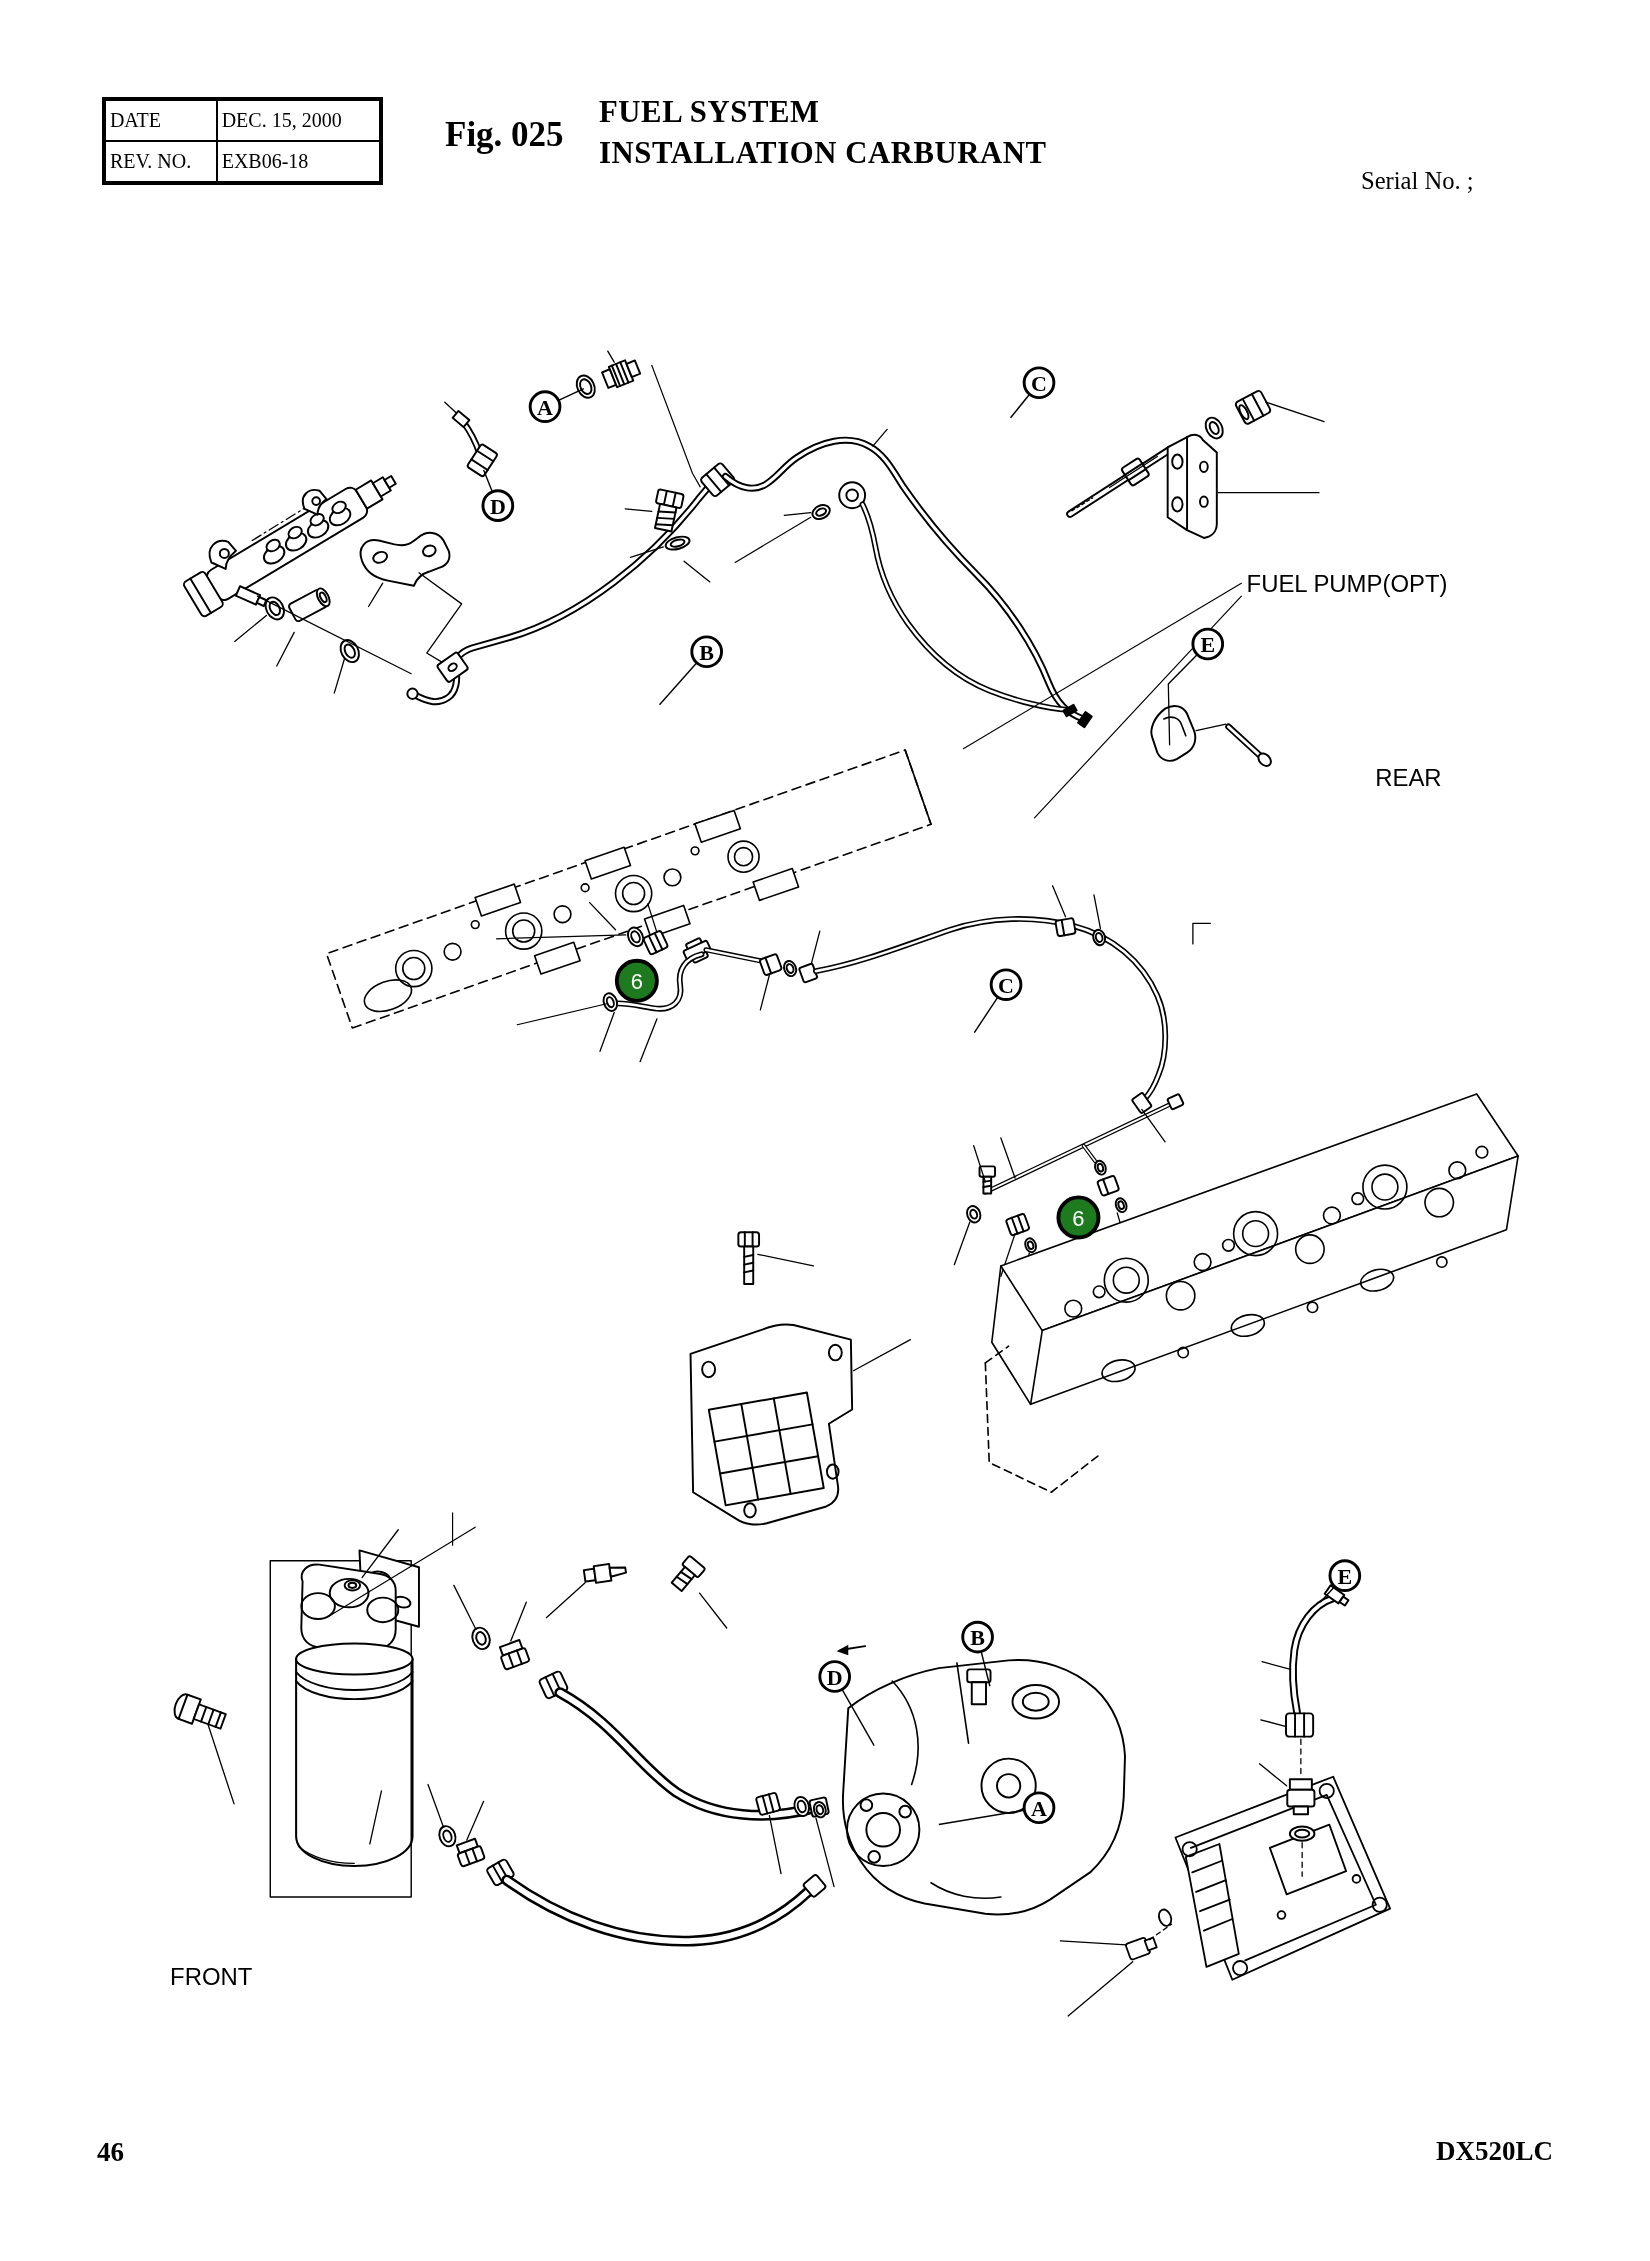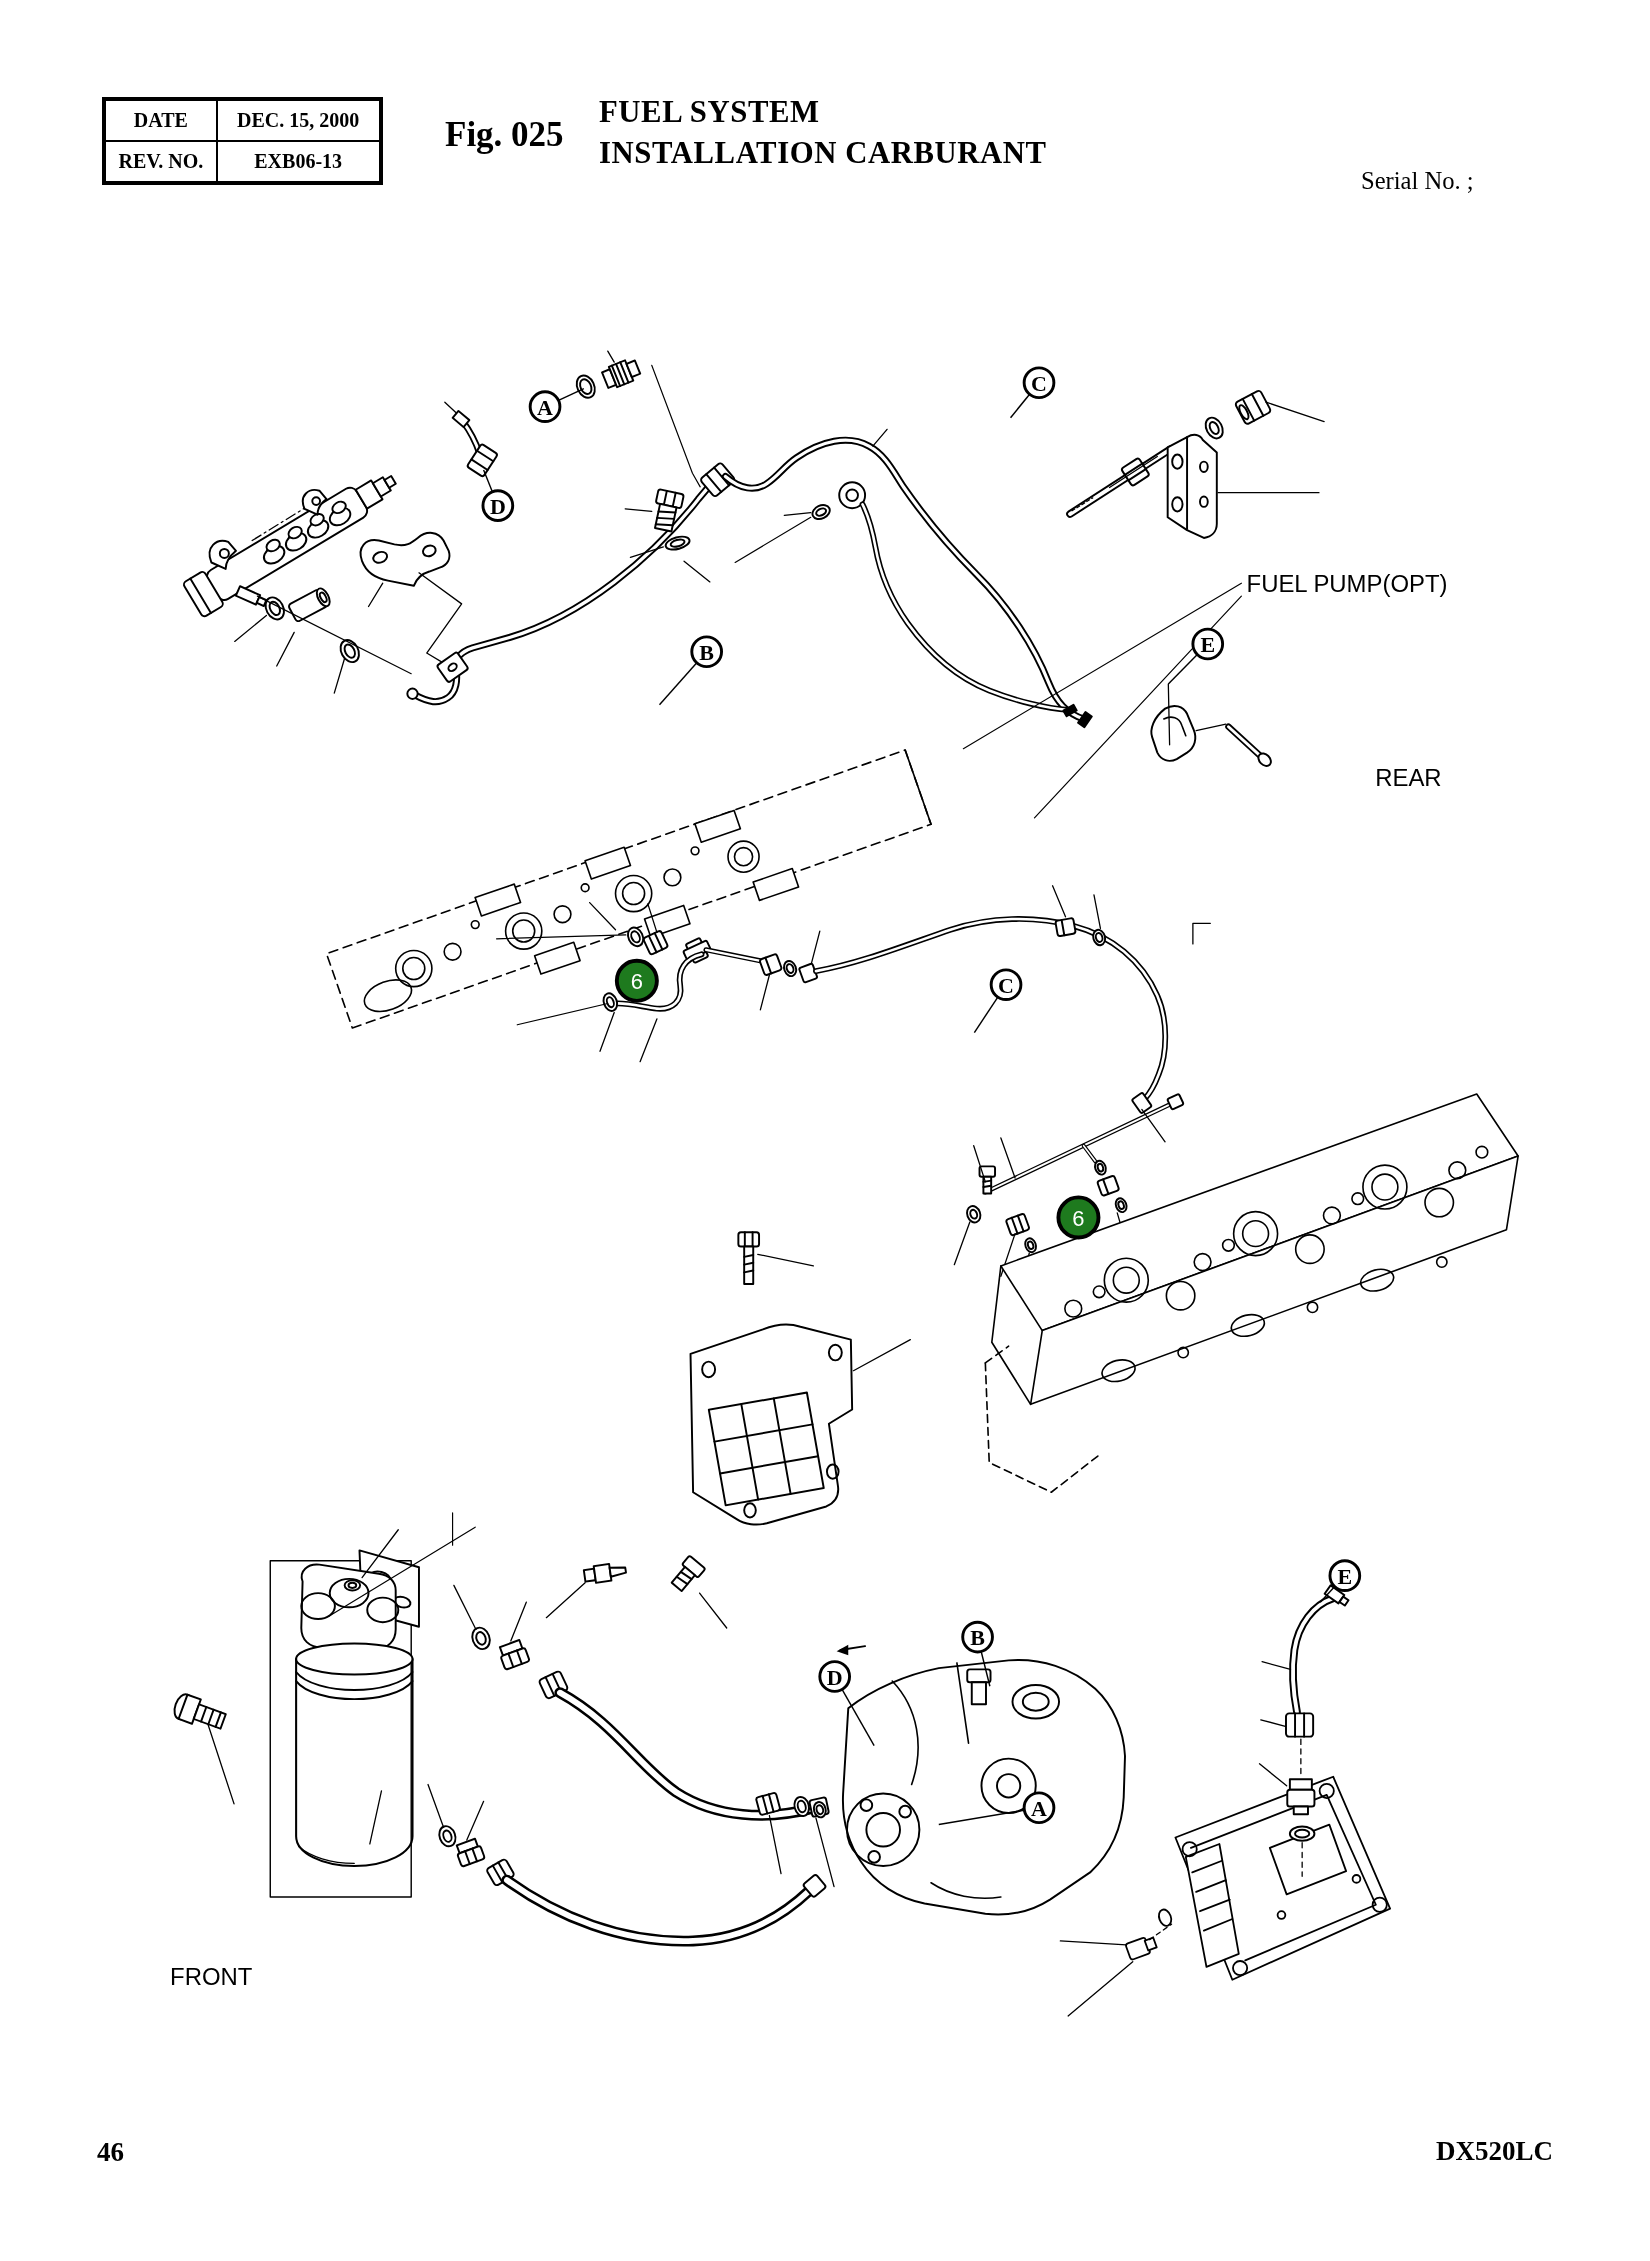--- a/index.html
+++ b/index.html
@@ -1,21 +1,21 @@
 <!DOCTYPE html>
 <html style="font-size:10.3px"><head>
 <meta charset="utf-8">
 <style>
   html,body{margin:0;padding:0;background:#fff;}
   body{width:1650px;height:2261px;position:relative;font-family:"Liberation Serif",serif;color:#000;overflow:hidden;}
   .abs{position:absolute;}
   
   #rev-table{left:102px;top:97px;border-collapse:collapse;table-layout:fixed;}
-  #rev-table td{border:2.6px solid #000;height:39px;text-align:center;vertical-align:middle;
-                font-weight:bold;font-size:20px;padding:0 3.9px;white-space:nowrap;}
+  #rev-table td{border:2.6px solid #000;height:39px;vertical-align:middle;
+                font-weight:normal;font-size:20px;padding:0 3.9px;white-space:nowrap;}
   #rev-table{border:4.5px solid #000;}
   #rev-table .c1{width:102px;}
   #rev-table .c2{width:153px;}
   
   #fig-label{left:445px;top:115px;font-weight:bold;font-size:35px;white-space:nowrap;}
   #main-title{left:599px;top:91px;font-weight:bold;font-size:32px;line-height:41px;
               transform:scaleX(.96);transform-origin:left top;white-space:nowrap;letter-spacing:0.6px;}
   #serial-no{left:1313px;top:167px;font-weight:normal;font-size:24.6px;white-space:nowrap;margin-left:48px;}
   
   .footer-text{font-family:Liberation Serif, serif;font-weight:bold;font-size:27px;}
@@ -31,21 +31,21 @@
 <body>
 
 <table id="rev-table" class="abs">
   <tbody>
       <tr>
     <td class="c1">DATE</td>
     <td class="c2">DEC. 15, 2000</td>
   </tr>
   <tr>
     <td class="c1">REV. NO.</td>
-    <td class="c2">EXB06-13</td>
+    <td class="c2">EXB06-18</td>
   </tr>
 </tbody>
   </table>
 
 <div id="fig-label" class="abs">Fig. 025</div>
 
 <div id="main-title" class="abs">
   <div>FUEL SYSTEM</div>
   <div>INSTALLATION  CARBURANT</div>
 </div>

